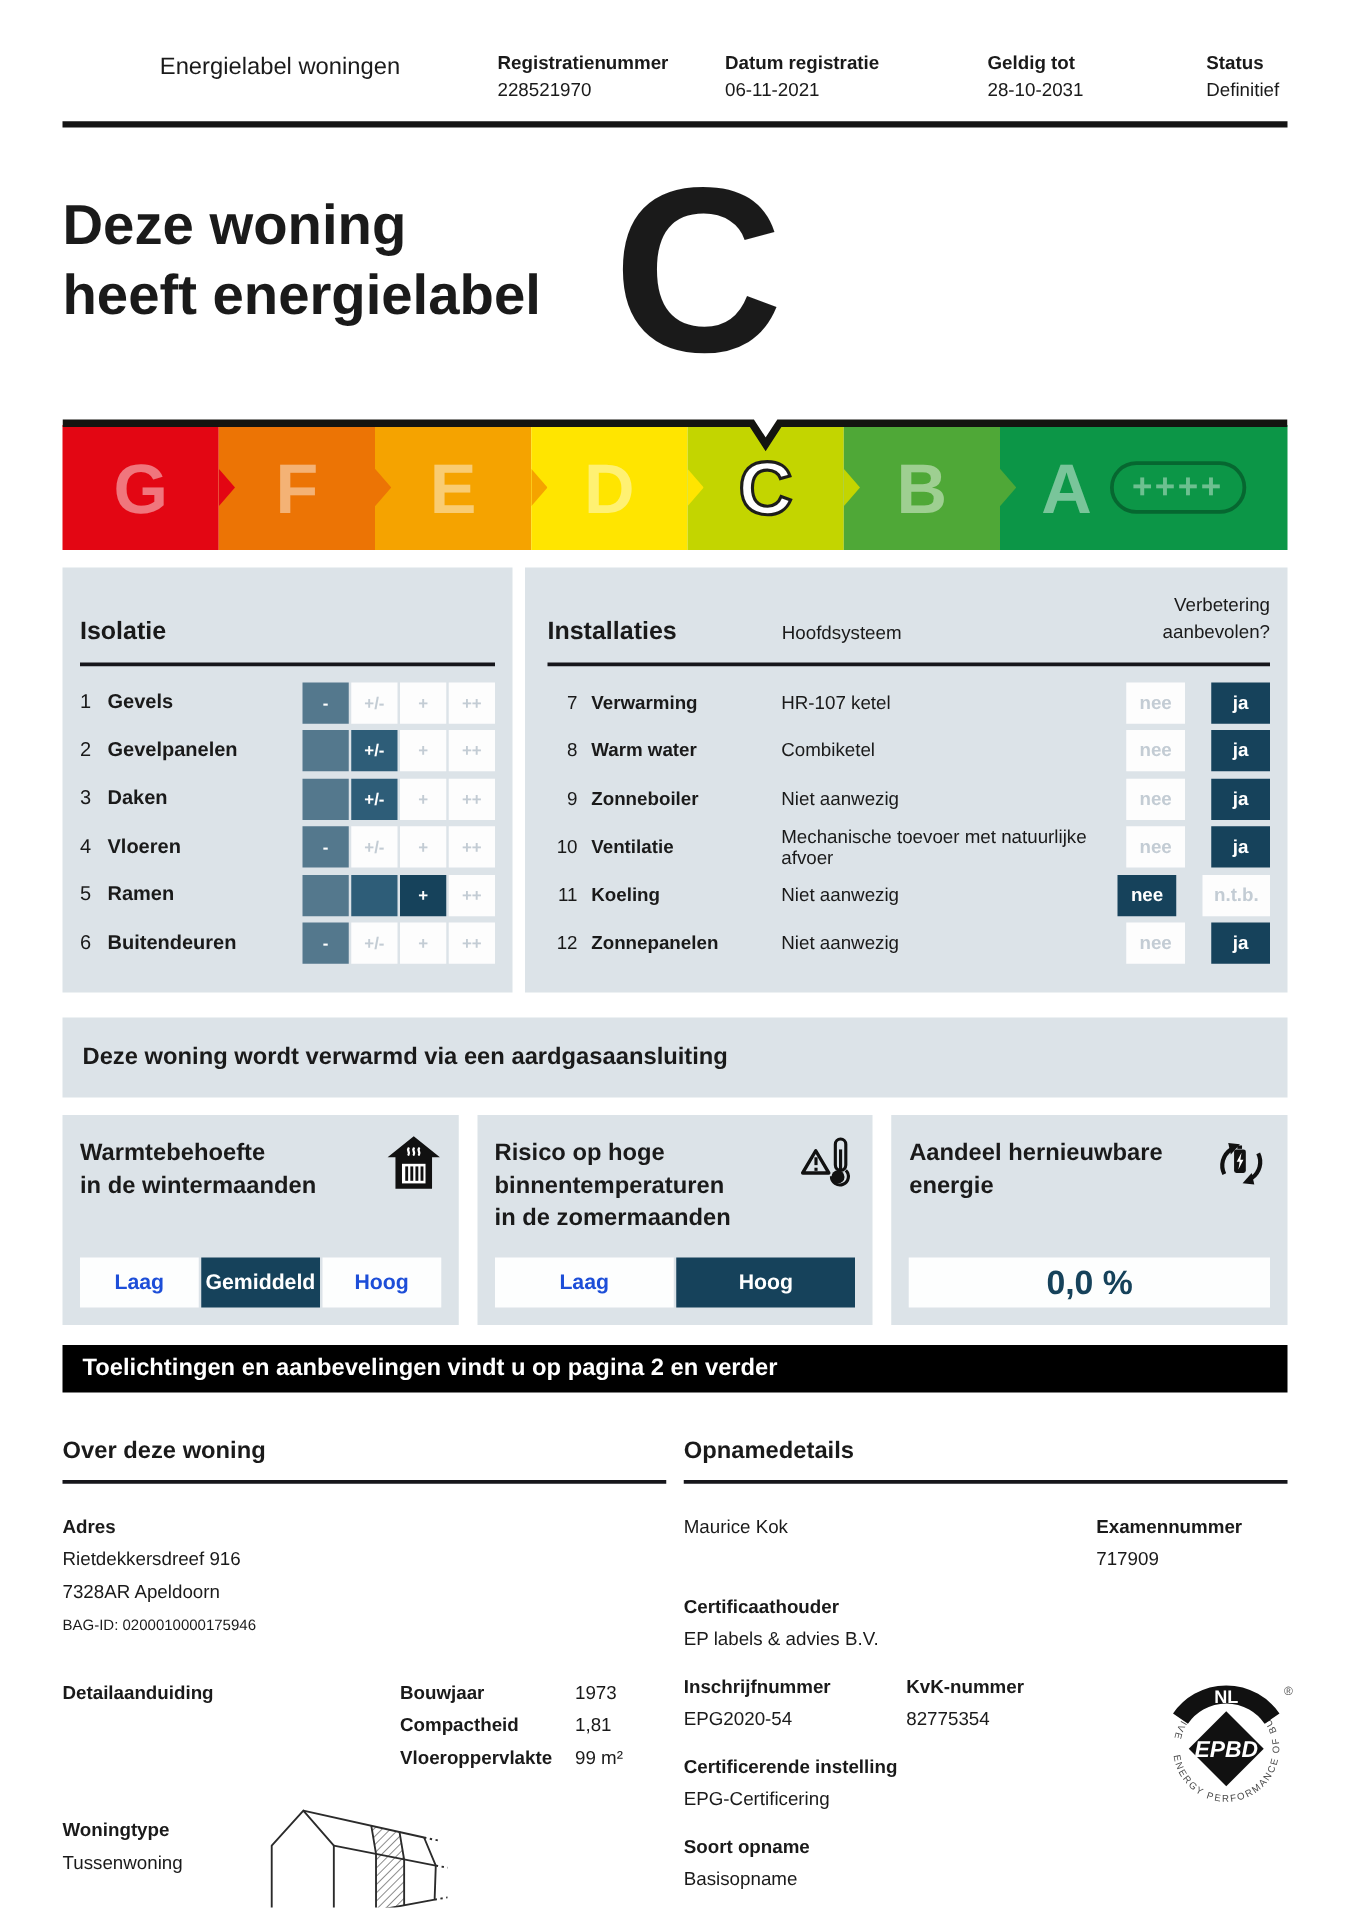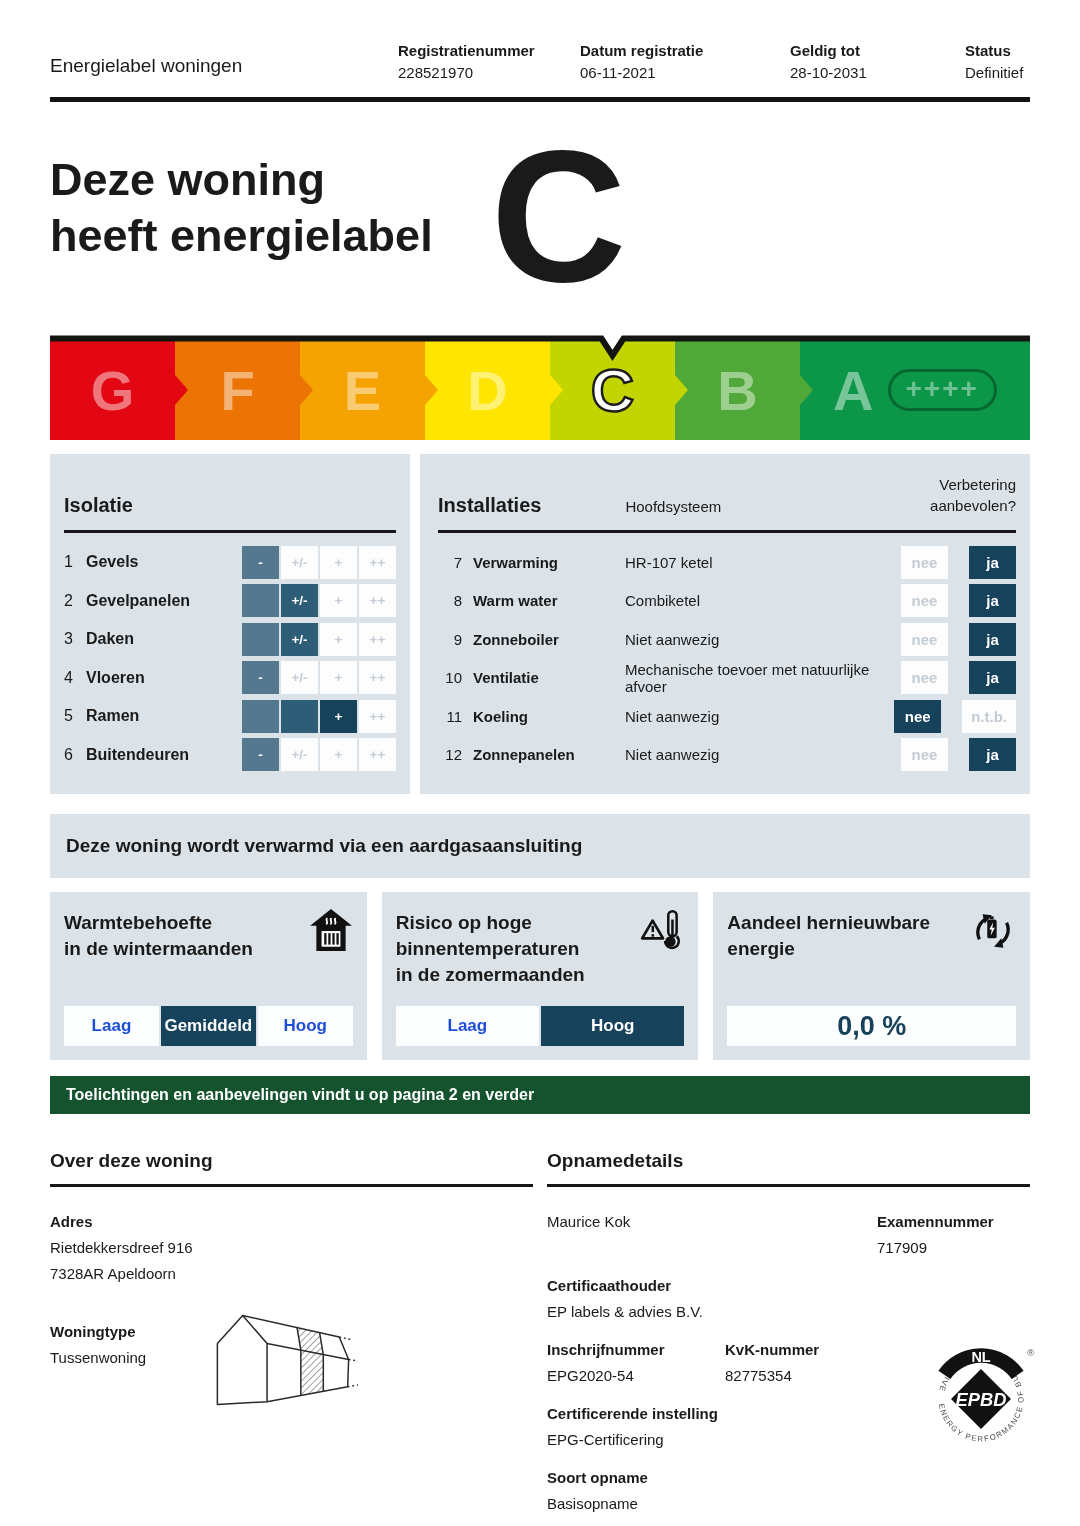--- a/index.html
+++ b/index.html
@@ -6,21 +6,21 @@
   html,body { margin:0; padding:0; }
   body {
     width:1080px; height:1526px; overflow:hidden;
     background:#ffffff; color:#1a1a1a;
     font-family:"Liberation Sans", sans-serif;
   }
   .page { padding:0 50px; position:relative; }
 
   
   .top { display:flex; padding-top:40px; }
-  .top-title { width:348px; font-size:19px; margin-top:15px; }
+  .top-title { width:348px; font-size:19px; margin-top:3px;text-align:center; }
   .field { }
   .f1{width:182px} .f2{width:210px} .f3{width:175px} .f4{width:65px}
   .f-label { font-weight:bold; font-size:15px; line-height:22px; }
   .f-value { font-size:15px; line-height:22px; }
   .rule { height:5px; background:#141414; margin-top:13px; }
 
   
   .hero { display:flex; margin-top:34px; height:182px; }
   .hero-text { font-size:45px; font-weight:bold; line-height:1.24; margin-top:16px; }
   .hero-grade { font-size:188px; font-weight:bold; line-height:0.86; margin-left:58px; letter-spacing:-4px; }
@@ -79,22 +79,22 @@
   .card-title { font-size:19px; font-weight:bold; line-height:1.36; padding-right:52px; }
   .card-icon { position:absolute; top:15px; right:13px; }
   .toggle { position:absolute; left:14px; right:14px; bottom:14px; display:flex; gap:2px; }
   .opt { flex:1; height:40px; display:flex; align-items:center; justify-content:center;
     background:#fdfefe; color:#1d4ed8; font-size:17px; font-weight:bold; }
   .opt.active { background:#16425b; color:#fff; }
   .value-box { position:absolute; left:14px; right:14px; bottom:14px; height:40px;
     background:#fdfefe; display:flex; align-items:center; justify-content:center;
     color:#16425b; font-size:27px; font-weight:bold; }
 
-  .note { margin-top:16px; background:#14532d; color:#fff; height:38px; display:flex; align-items:center;
-    padding:0 16px; font-size:16px; font-weight:bold; }
+  .note { margin-top:16px; background:#000000; color:#fff; height:38px; display:flex; align-items:center;
+    padding:0 16px; font-size:19px; font-weight:bold; }
 
   
   .bottom { display:flex; gap:14px; margin-top:36px; }
   .bcol { width:483px; position:relative; }
   .b-title { font-size:19px; font-weight:bold; }
   .b-hr { height:3px; background:#16161b; margin:12px 0 22px; }
   .k { font-weight:bold; font-size:15px; line-height:26px; }
   .v { font-size:15px; line-height:26px; }
   .bag { font-size:12px; line-height:20px; margin-top:3px; }
   .detail-row { display:flex; margin-top:32px; }
@@ -375,20 +375,38 @@
 
   <div class="note">Toelichtingen en aanbevelingen vindt u op pagina 2 en verder</div>
 
   <div class="bottom">
     <div class="bcol">
       <div class="b-title">Over deze woning</div>
       <div class="b-hr"></div>
       <div class="k">Adres</div>
       <div class="v">Rietdekkersdreef 916</div>
       <div class="v">7328AR Apeldoorn</div>
+      <div class="bag">BAG-ID: 0200010000175946</div>
+      <div class="detail-row">
+        <div class="detail-label k">Detailaanduiding</div>
+        <div>
+          <div class="fact">
+            <div class="k">Bouwjaar</div>
+            <div class="v">1973</div>
+          </div>
+          <div class="fact">
+            <div class="k">Compactheid</div>
+            <div class="v">1,81</div>
+          </div>
+          <div class="fact">
+            <div class="k">Vloeroppervlakte</div>
+            <div class="v">99 m²</div>
+          </div>
+        </div>
+      </div>
       <div class="type-row">
         <div>
           <div class="k">Woningtype</div>
           <div class="v">Tussenwoning</div>
         </div>
         <div class="house-art">
           <svg width="150" height="118" viewBox="0 0 160 122">
             <defs>
               <pattern id="hatch" width="5" height="5" patternTransform="rotate(45)" patternUnits="userSpaceOnUse">
                 <line x1="0" y1="0" x2="0" y2="5" stroke="#3a3a3a" stroke-width="1"></line>

